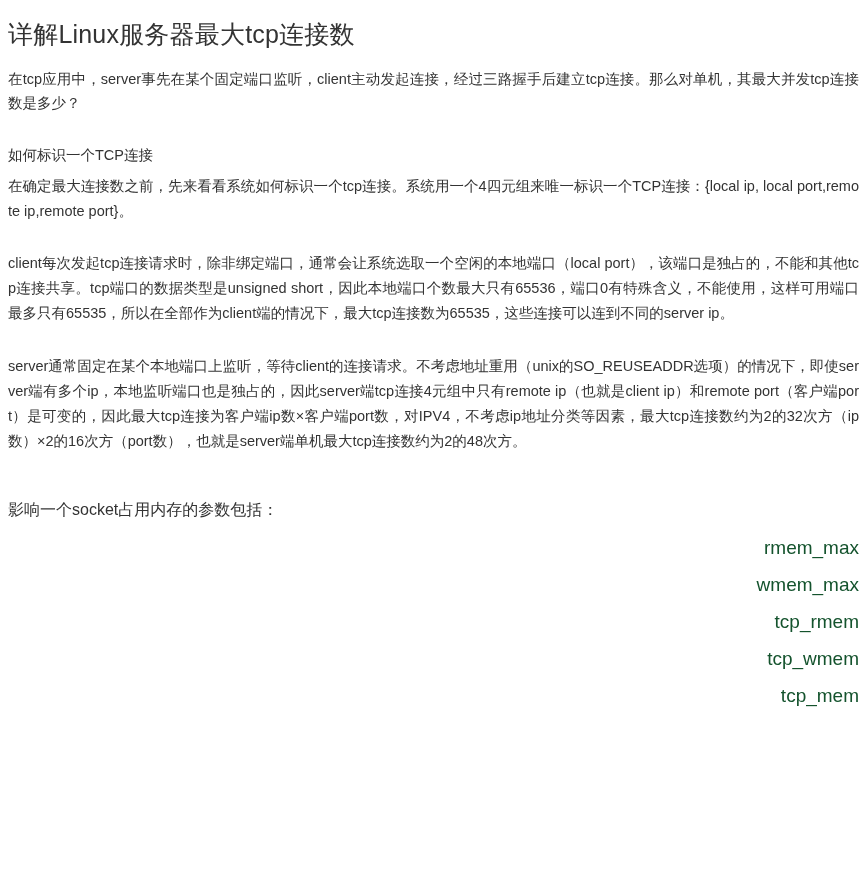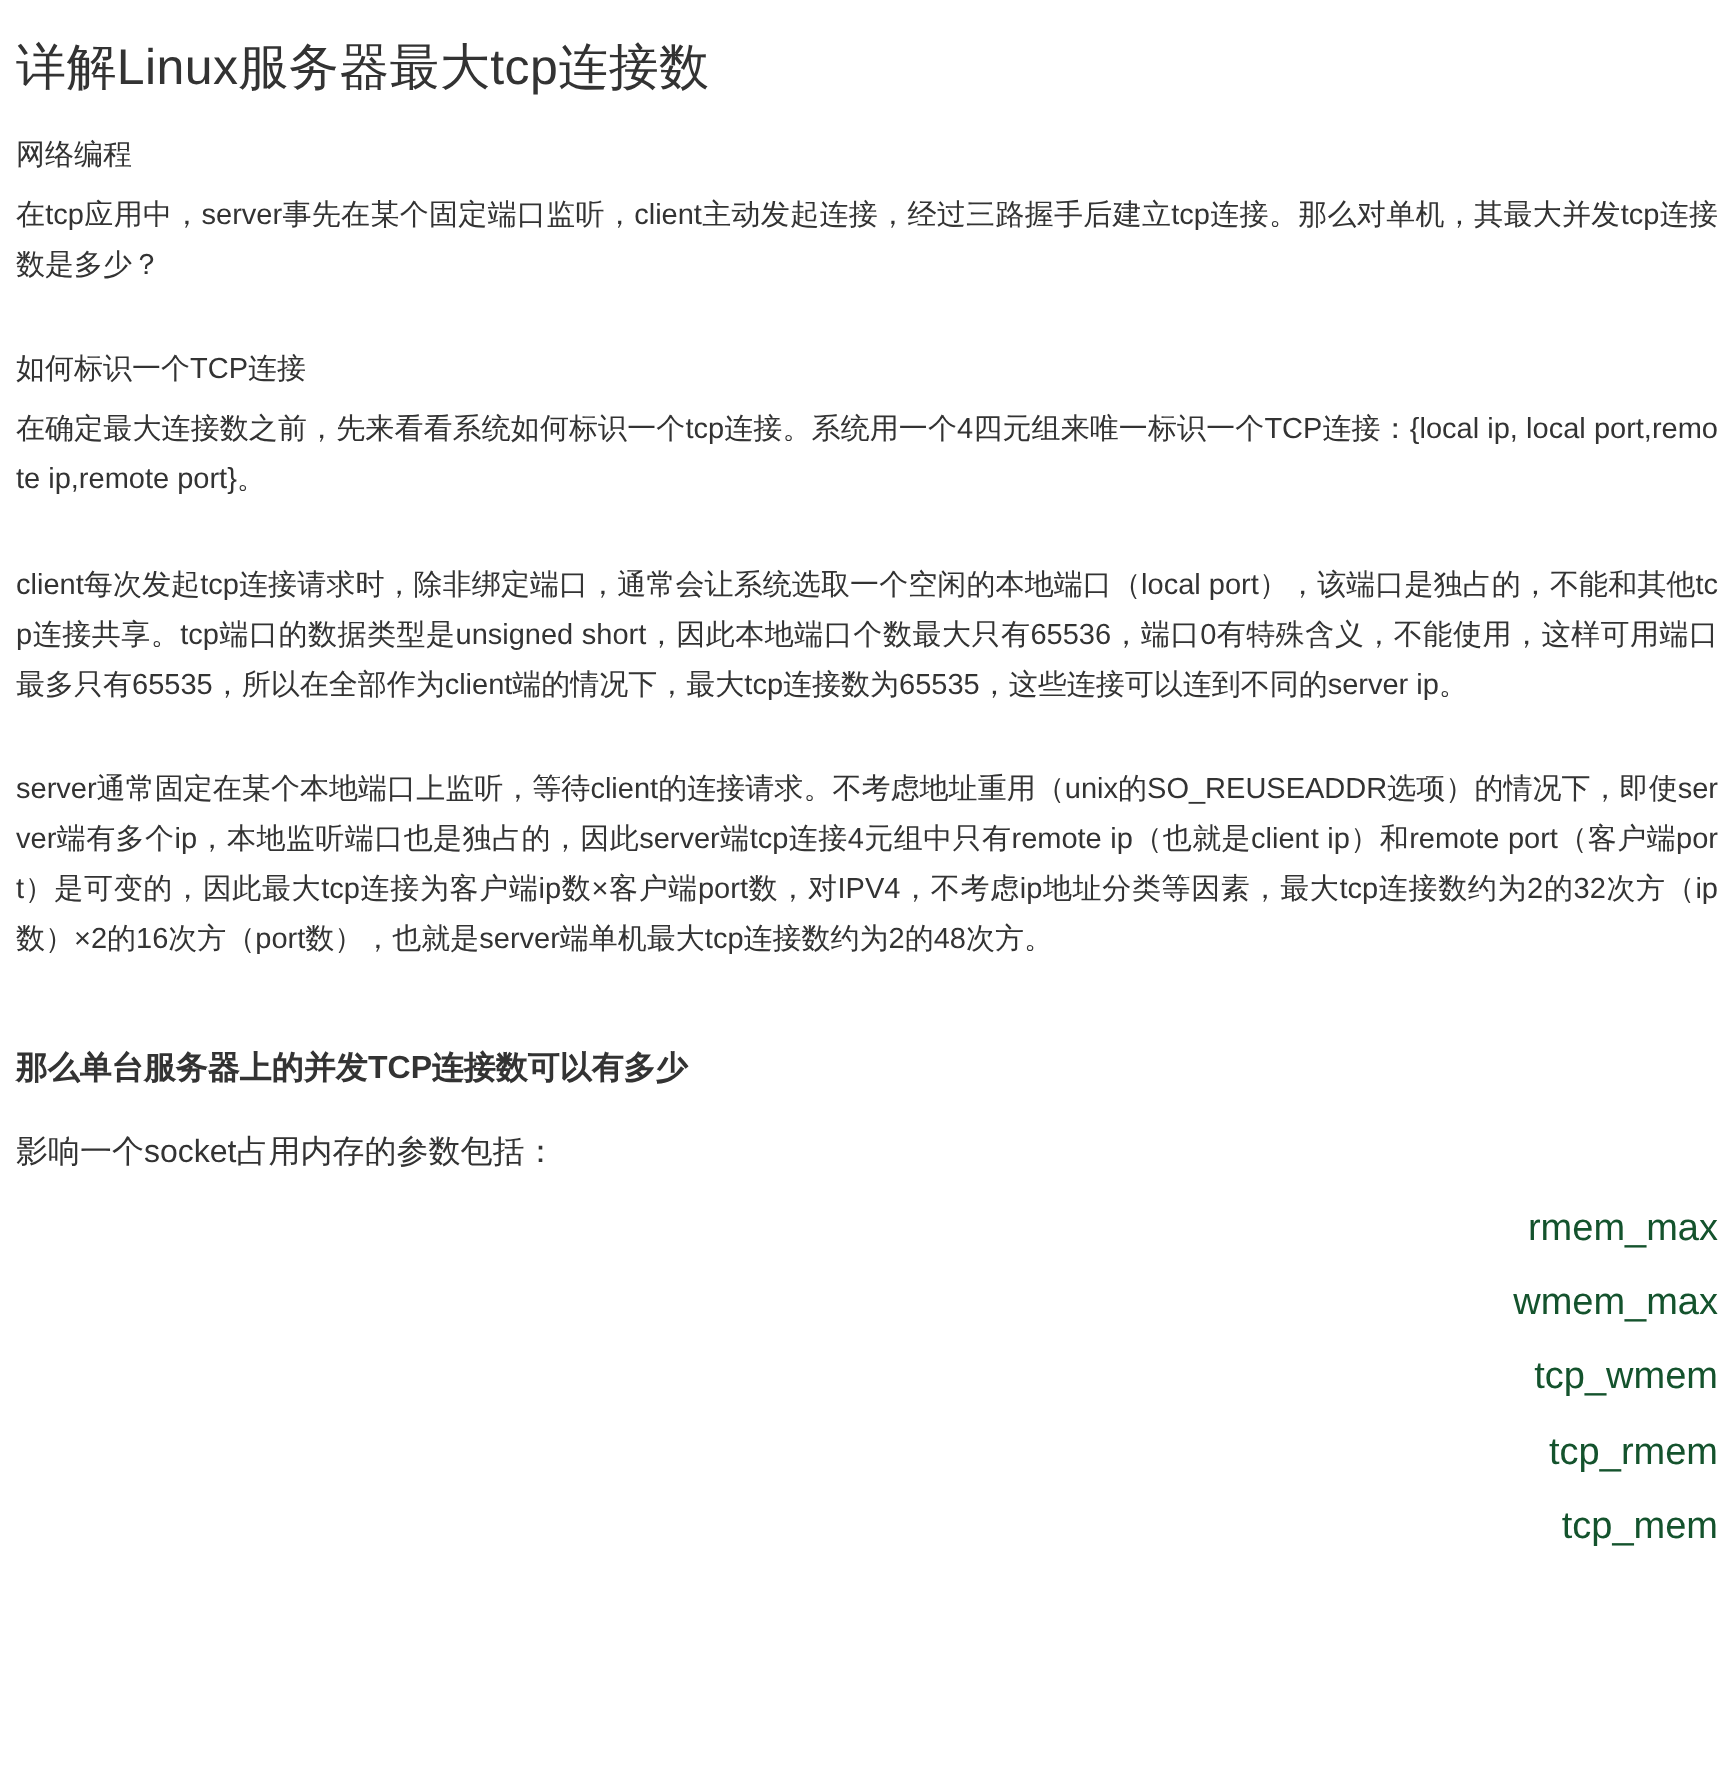--- a/index.html
+++ b/index.html
@@ -76,21 +76,20 @@
   }
 </style>
 </head>
 <body>
 
 <div class="page">
 
   <h1 class="doc-title">详解Linux服务器最大tcp连接数</h1>
 
   <div class="section">
-    <div class="sec-heading">网络编程</div>
     <p class="para">在tcp应用中，server事先在某个固定端口监听，client主动发起连接，经过三路握手后建立tcp连接。那么对单机，其最大并发tcp连接数是多少？</p>
   </div>
 
   <div class="sec-gap"></div>
 
   <div class="section">
     <div class="sec-heading">如何标识一个TCP连接</div>
     <p class="para">在确定最大连接数之前，先来看看系统如何标识一个tcp连接。系统用一个4四元组来唯一标识一个TCP连接：{local ip, local port,remote ip,remote port}。</p>
   </div>
 
@@ -102,26 +101,25 @@
 
   <div class="sec-gap"></div>
 
   <div class="section">
     <p class="para">server通常固定在某个本地端口上监听，等待client的连接请求。不考虑地址重用（unix的SO_REUSEADDR选项）的情况下，即使server端有多个ip，本地监听端口也是独占的，因此server端tcp连接4元组中只有remote ip（也就是client ip）和remote port（客户端port）是可变的，因此最大tcp连接为客户端ip数×客户端port数，对IPV4，不考虑ip地址分类等因素，最大tcp连接数约为2的32次方（ip数）×2的16次方（port数），也就是server端单机最大tcp连接数约为2的48次方。</p>
   </div>
 
   <div class="big-gap"></div>
 
   <div class="section">
-    <div class="sub-title">那么单台服务器上的并发TCP连接数可以有多少</div>
     <p class="plain-line">影响一个socket占用内存的参数包括：</p>
     <ul class="param-list">
       <li>rmem_max</li>
       <li>wmem_max</li>
+      <li>tcp_rmem</li>
       <li>tcp_wmem</li>
-      <li>tcp_rmem</li>
       <li>tcp_mem</li>
 
     </ul>
 
   </div>
 
 </div>
 
 </body></html>

